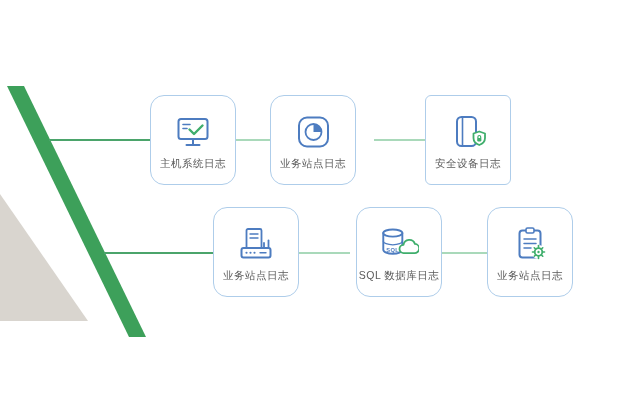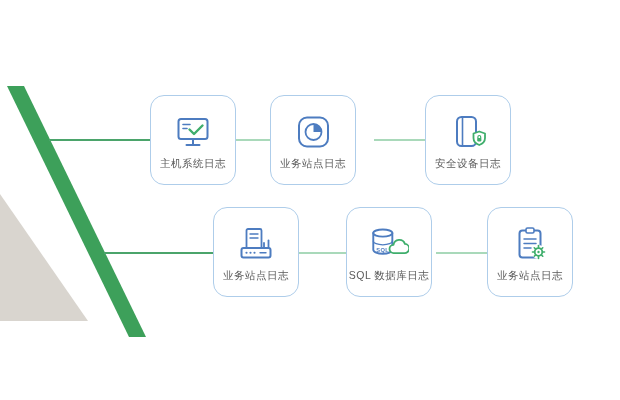--- a/index.html
+++ b/index.html
@@ -61,21 +61,21 @@
     <span class="icon">
       <svg width="40" height="40" viewBox="0 0 40 40" stroke-linecap="round" stroke-linejoin="round">
         <rect x="6" y="5.5" width="29" height="29" rx="8" fill="none" stroke="#4d7cc0" stroke-width="2"></rect>
         <circle cx="20.5" cy="20" r="8" fill="none" stroke="#4d7cc0" stroke-width="1.8"></circle>
         <path d="M20.5 20 L20.5 12 A8 8 0 0 1 28.5 20 Z" fill="#4d7cc0"></path>
       </svg>
     </span>
     <span class="label">业务站点日志</span>
   </div>
 
-  <div class="card" style="left:425px; top:95px;">
+  <div class="card" style="left:425px; top:95px;border-radius:6px;">
     <span class="icon">
       <svg width="40" height="40" viewBox="0 0 40 40" stroke-linecap="round" stroke-linejoin="round">
         <rect x="9" y="5" width="19" height="29" rx="4.5" fill="none" stroke="#4d7cc0" stroke-width="2"></rect>
         <line x1="14.5" y1="5.5" x2="14.5" y2="33.5" stroke="#4d7cc0" stroke-width="1.6"></line>
         <path d="M25.5 21.5 l5.75 -2 l5.75 2 v4.6 c0 3.6 -2.6 5.8 -5.75 6.9 c-3.15 -1.1 -5.75 -3.3 -5.75 -6.9 z" fill="#ffffff" stroke="#3fae6c" stroke-width="1.8"></path>
         <path d="M29.9 26 v-1.1 a1.4 1.4 0 0 1 2.8 0 V26" fill="none" stroke="#3fae6c" stroke-width="1.2"></path>
         <rect x="29.2" y="26" width="4.2" height="3.4" rx="0.8" fill="#3fae6c"></rect>
       </svg>
     </span>
     <span class="label">安全设备日志</span>
@@ -92,21 +92,21 @@
         <rect x="5.5" y="24" width="29" height="9.5" rx="2" fill="#ffffff" stroke="#4d7cc0" stroke-width="2"></rect>
         <circle cx="10.5" cy="28.75" r="1.1" fill="#4d7cc0"></circle>
         <circle cx="14.5" cy="28.75" r="1.1" fill="#4d7cc0"></circle>
         <circle cx="18.5" cy="28.75" r="1.1" fill="#4d7cc0"></circle>
         <line x1="24" y1="28.75" x2="30" y2="28.75" stroke="#4d7cc0" stroke-width="1.4"></line>
       </svg>
     </span>
     <span class="label">业务站点日志</span>
   </div>
 
-  <div class="card" style="left:346px; top:207px;">
+  <div class="card" style="left:356px; top:207px;">
     <span class="icon">
       <svg width="40" height="40" viewBox="0 0 42 40" stroke-linecap="round" stroke-linejoin="round">
         <path d="M4.5 8.5 V26 a10 4.2 0 0 0 20 0 V8.5" fill="#ffffff" stroke="#4d7cc0" stroke-width="2"></path>
         <ellipse cx="14.5" cy="8.5" rx="10" ry="3.8" fill="#ffffff" stroke="#4d7cc0" stroke-width="2"></ellipse>
         <path d="M4.5 17 a10 3.8 0 0 0 20 0" fill="none" stroke="#4d7cc0" stroke-width="1.3"></path>
         <text x="7.5" y="28.5" font-size="6" font-weight="bold" letter-spacing="0.5" fill="#4d7cc0">SQL</text>
         <path d="M26 29.5 a4.3 4.3 0 0 1 -0.3 -8.6 a6.2 6.2 0 0 1 12 -1 a3.9 3.9 0 0 1 -0.7 9.6 z" fill="#ffffff" stroke="#3fae6c" stroke-width="1.9"></path>
       </svg>
     </span>
     <span class="label">SQL 数据库日志</span>

